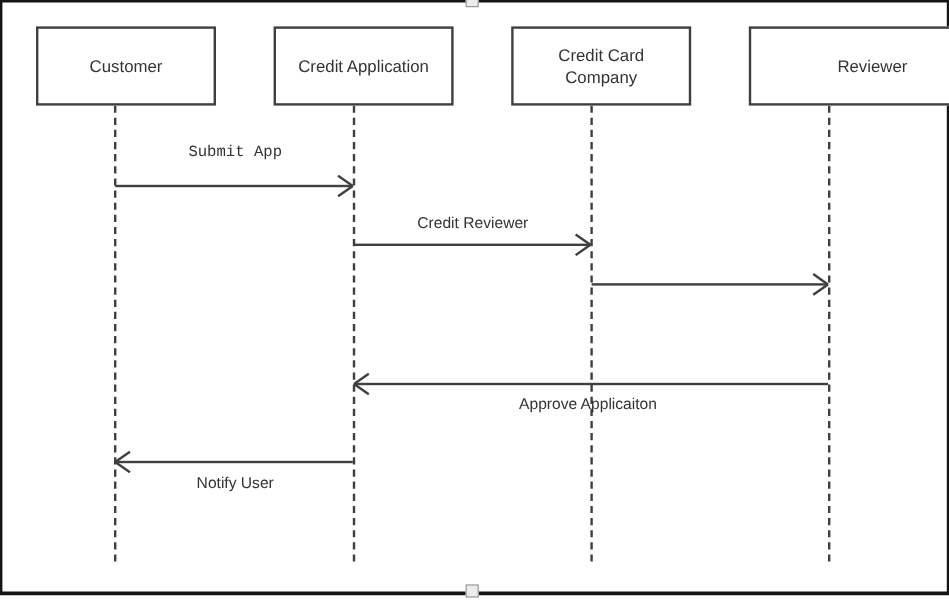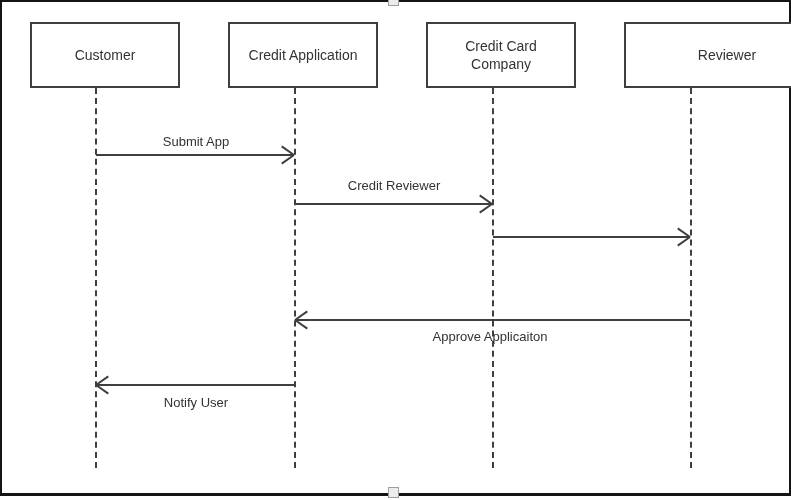--- a/index.html
+++ b/index.html
@@ -90,21 +90,21 @@
 
   .msg-label {
     position: absolute;
     transform: translateX(-50%);
     font-size: 13px;
     color: #333333;
     white-space: nowrap;
     z-index: 4;
     background: transparent;
   }
-  .msg-label.t0 { left: 196px; top: 134px; }
+  .msg-label.t0 { left: 196px; top: 119px; font-family: Liberation Mono, monospace; }
   .msg-label.t1 { left: 394px; top: 178px; }
   .msg-label.t2 { left: 592px; top: 211px; }
   .msg-label.t3 { left: 490px; top: 329px; text-align: right; }
   .msg-label.t4 { left: 196px; top: 395px; }
 </style>
 </head>
 <body>
 
 <div class="canvas">
 

